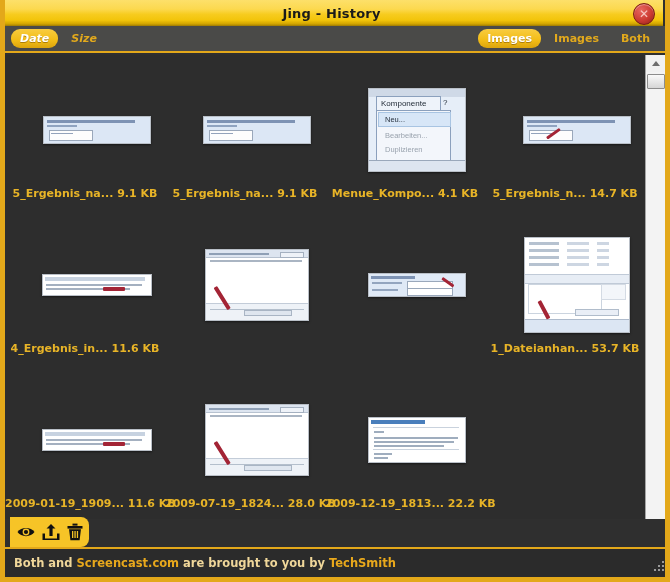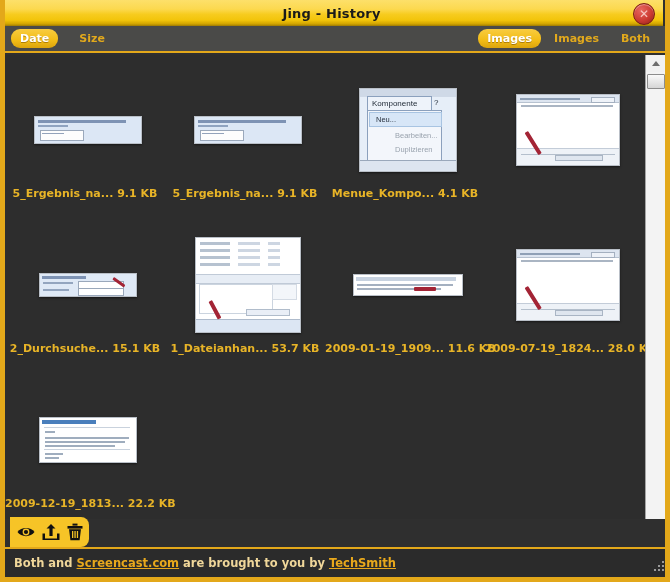--- a/index.html
+++ b/index.html
@@ -71,21 +71,21 @@
     position: absolute;
     top: 26px; left: -5px;
     width: 670px;
     height: 27px;
     box-sizing: border-box;
     background: #4a4a48;
     border-bottom: 2px solid #e3a81a;
     display: flex;
     align-items: center;
   }
-  .tb-left  { position: absolute; left: 11px;  display: flex; align-items: center; gap: 12px; }
+  .tb-left  { position: absolute; left: 11px;  display: flex; align-items: center; gap: 4px; font-style: italic; }
   .tb-right { position: absolute; right: 11px; display: flex; align-items: center; gap: 4px; }
   .tb-btn {
     font-size: 11px;
     font-weight: bold;
     color: #e2a91c;
     padding: 3px 9px;
     border-radius: 9px;
     cursor: pointer;
     white-space: nowrap;
   }
@@ -118,21 +118,21 @@
     position: relative;
     display: flex;
     flex-direction: column;
     align-items: center;
     justify-content: flex-end;
     padding-bottom: 8px;
     margin: 0 0 0 0;
   }
   .cell .inner {
     position: absolute;
-    left: 6px; top: 4px;
+    left: 15px; top: 4px;
     width: 154px;
     height: 142px;
     border-radius: 9px;
     display: flex;
     flex-direction: column;
     align-items: center;
     justify-content: flex-end;
   }
   .cell.selected .inner {
     background: #f6c427;
@@ -182,21 +182,21 @@
   .t-a .bl  { position:absolute; left:7px; top:16px; width:22px; height:1px; background:#93a3bb; }
 
   
   .t-b { width: 96px; height: 82px; background: #e6eef8; }
   .t-b .topbar { position:absolute; left:0; top:0; width:100%; height:8px; background:#cfd9e7; }
   .t-b .mtab { position:absolute; left:7px; top:7px; width:63px; height:14px; background:#eef3fa; border:1px solid #8ba0bd; }
   .t-b .mtab span { position:absolute; left:4px; top:2px; font-size:8px; color:#1d2733; font-family:"Liberation Sans",sans-serif;}
   .t-b .qm { position:absolute; left:74px; top:9px; font-size:8px; color:#1d2733; font-family:"Liberation Sans",sans-serif;}
   .t-b .menu { position:absolute; left:7px; top:21px; width:73px; height:50px; background:#f3f6fb; border:1px solid #8ba0bd; }
   .t-b .mi { position:absolute; left:8px; font-size:7.5px; color:#2a3340; font-family:"Liberation Sans",sans-serif;}
-  .t-b .mi.dim { color:#9aa3ae;margin-left:19px; }
+  .t-b .mi.dim { color:#9aa3ae; }
   .t-b .mhl { position:absolute; left:1px; top:1px; width:71px; height:13px; background:#d7e6f7; border:1px solid #a8c4e2;}
   .t-b .btm { position:absolute; left:0; bottom:0; width:100%; height:10px; background:#dde5f0; border-top:1px solid #9aa8bb;}
 
   
   .t-c { width: 108px; height: 20px; background: #ffffff; }
   .t-c .bar { position:absolute; left:2px; top:2px; width:100px; height:4px; background:#c7d2e0; }
   .t-c .l1  { position:absolute; left:3px; top:9px;  width:96px; height:1.5px; background:#a4b0c0;}
   .t-c .l2  { position:absolute; left:3px; top:13px; width:84px; height:1.5px; background:#a4b0c0;}
   .t-c .red { position:absolute; left:60px; top:12px; width:22px; height:4px; background:#a32435; border-radius:1px;}
 
@@ -301,21 +301,20 @@
     padding-left: 14px;
     box-sizing: border-box;
   }
   .footer-text {
     font-size: 11.5px;
     font-weight: bold;
     color: #f0d79a;
   }
   .footer-link {
     color: #e8a81c;
-    text-decoration: underline;
     font-weight: bold;
     cursor: pointer;
   }
   .grip {
     position: absolute;
     right: 4px;
     bottom: 4px;
     width: 12px;
     height: 12px;
   }
@@ -405,21 +404,54 @@
               <div class="btm"></div>
             </div>
           </div>
         </div>
         <div class="cell-label">
           <span>Menue_Kompo...</span>
           <span>4.1 KB</span>
         </div>
       </div>
 
-
+      <div class="cell">
+        <div class="inner">
+          <div class="thumb-wrap">
+            <div class="thumb t-a">
+              <div class="hdr"></div>
+                <div class="hdr2"></div>
+                <div class="box"></div>
+                <div class="bl"></div>
+              <div class="tredline" style="left:22px; top:20px; width:16px; height:3px; transform:rotate(-35deg);"></div>
+            </div>
+          </div>
+        </div>
+        <div class="cell-label">
+          <span>5_Ergebnis_n...</span>
+          <span>14.7 KB</span>
+        </div>
+      </div>
+
+      <div class="cell">
+        <div class="inner">
+          <div class="thumb-wrap">
+            <div class="thumb t-c">
+                <div class="bar"></div>
+                <div class="l1"></div>
+                <div class="l2"></div>
+                <div class="red"></div>
+              </div>
+          </div>
+        </div>
+        <div class="cell-label">
+          <span>4_Ergebnis_in...</span>
+          <span>11.6 KB</span>
+        </div>
+      </div>
 
       <div class="cell">
         <div class="inner">
           <div class="thumb-wrap">
             <div class="thumb t-d">
               <div class="top"></div>
                 <div class="tl"></div>
                 <div class="tr"></div>
                 <div class="txt"></div>
               <div class="ftr"></div>
@@ -436,24 +468,20 @@
           <div class="thumb-wrap">
             <div class="thumb t-e">
               <div class="h"></div>
                 <div class="r1"></div>
                 <div class="i1"></div>
                 <div class="r2"></div>
                 <div class="i2"></div>
               <div class="tredline" style="left:74px; top:3px; width:14px; height:3px; transform:rotate(35deg);"></div>
             </div>
           </div>
-        </div>
-        <div class="cell-label">
-          <span>2_Durchsuche...</span>
-          <span>15.1 KB</span>
         </div>
       </div>
 
       <div class="cell">
         <div class="inner">
           <div class="thumb-wrap">
             <div class="thumb t-f">
               <div class="tblrow" style="top:4px;  width:30px;"></div>
               <div class="tblcol" style="left:42px; top:4px;  width:22px;"></div>
               <div class="tblcol" style="left:72px; top:4px;  width:12px;"></div>

